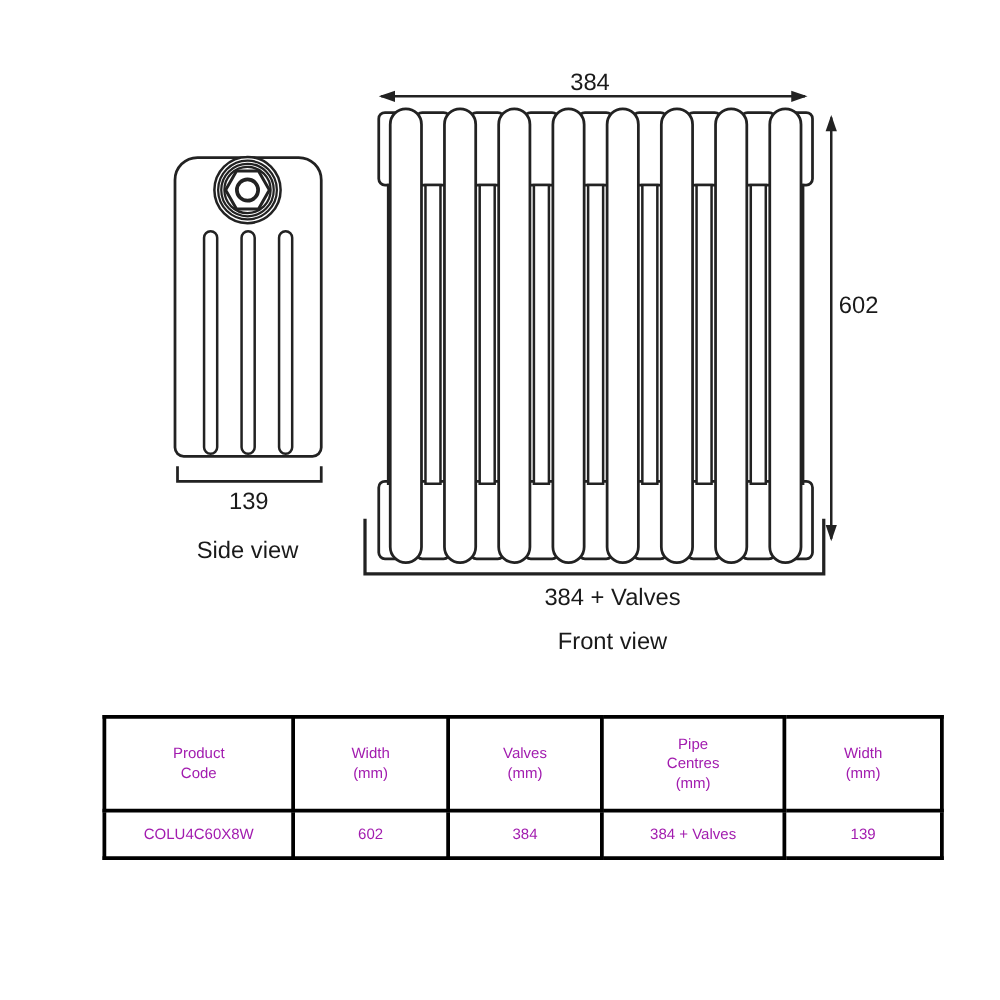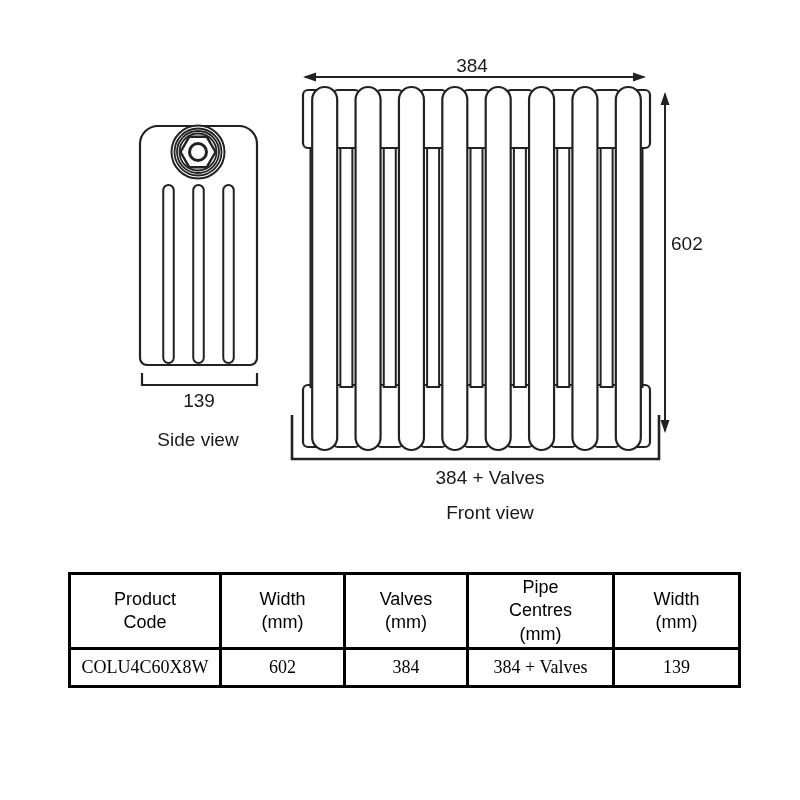--- a/index.html
+++ b/index.html
@@ -24,39 +24,39 @@
     font-family: "Liberation Sans", sans-serif;
     font-size: 19px;
     fill: #1a1a1a;
   }
   .draw-line {
     stroke: #222222;
     fill: #ffffff;
   }
   #spec-table {
     position: absolute;
-    left: 68px;
+    left: 82px;
     top: 572px;
     border-collapse: collapse;
     table-layout: fixed;
-    font-size: 18px;
-    color: #000000;
+    font-size: 12px;
+    color: #a21caf;
   }
   #spec-table th, #spec-table td {
     border: 3px solid #000000;
     text-align: center;
     vertical-align: middle;
     font-weight: normal;
     padding: 0 2px;
     white-space: pre-line;
     line-height: 1.3;
     background: #ffffff;
   }
   #spec-table th { height: 72px; }
-  #spec-table td { height: 35px; font-family: Liberation Serif, serif; }
+  #spec-table td { height: 35px; }
   .col-0 { width: 144px; }
   .col-1 { width: 117px; }
   .col-2 { width: 116px; }
   .col-3 { width: 139px; margin-top: 40px; }
   .col-4 { width: 119px; }
 </style>
 </head>
 <body>
 
 <div id="screen">

